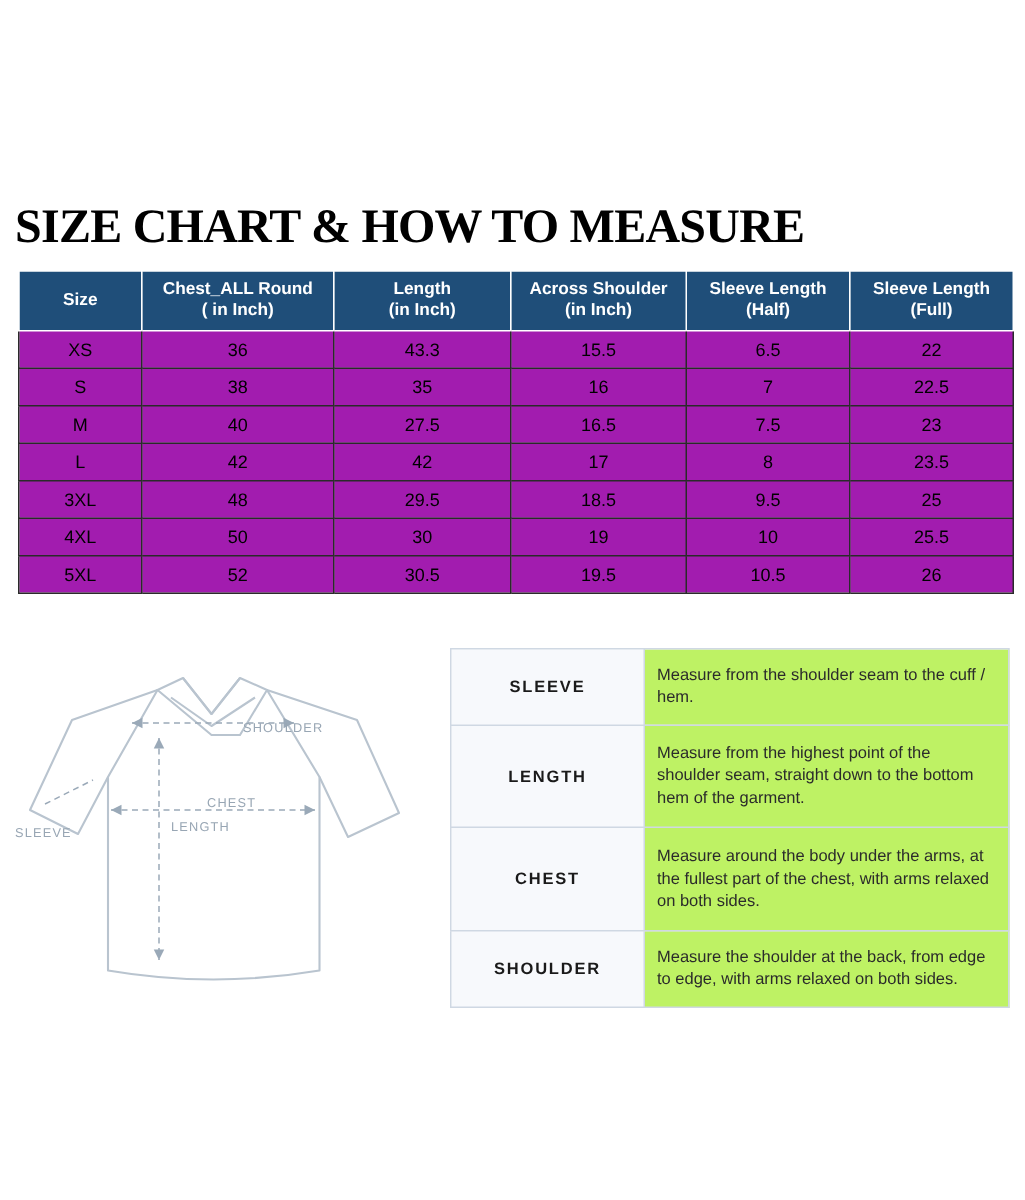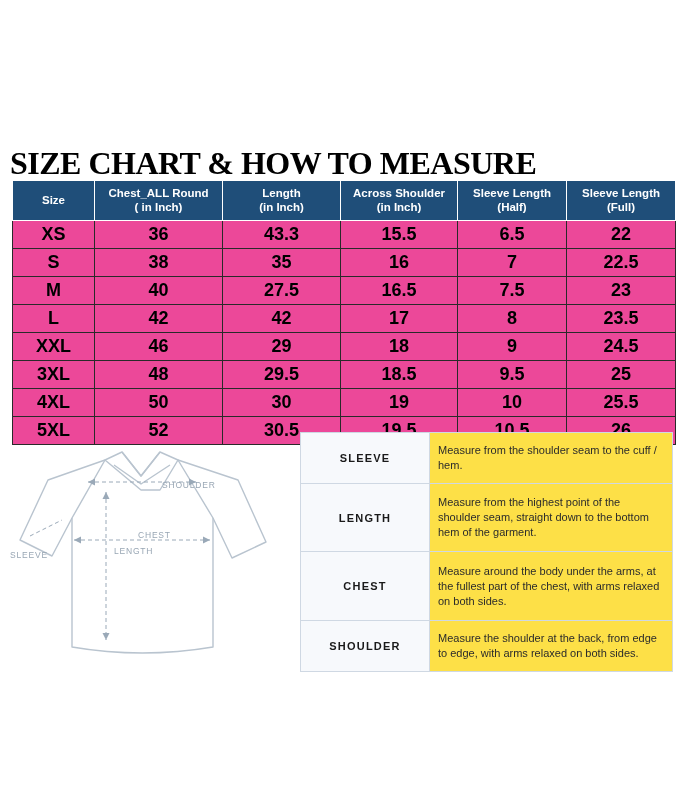--- a/index.html
+++ b/index.html
@@ -26,21 +26,20 @@
     position: absolute;
     left: 10px;
     top: 132px;
     width: 663px;
     font-size: 32px;
     font-weight: bold;
     letter-spacing: -0.5px;
     color: #000000;
     font-family: "Liberation Serif", serif;
     white-space: nowrap;
-    margin-top: 13px;
   }
   
   .size-table {
     position: absolute;
     left: 12px;
     top: 180px;
     width: 663px;
     border-collapse: collapse;
     table-layout: fixed;
   }
@@ -49,26 +48,26 @@
     color: #ffffff;
     font-size: 11.5px;
     font-weight: bold;
     line-height: 1.25;
     padding: 5px 2px;
     border: 1px solid #ffffff;
     text-align: center;
     vertical-align: middle;
   }
   .size-table td {
-    font-size: 18px;
-    font-weight: bold;
+    font-size: 12px;
+    font-weight: normal;
     text-align: center;
     padding: 3px 2px;
     border: 1px solid #2a2a2a;
-    background: #ec4899;
+    background: #a21caf;
     color: #000000;
     height: 18px;
   }
   .size-table col.c0 { width: 82px; }
   .size-table col.c1 { width: 128px; }
   .size-table col.c2 { width: 118px; }
   .size-table col.c3 { width: 117px; }
   .size-table col.c4 { width: 109px; }
   .size-table col.c5 { width: 109px; }
 
@@ -104,21 +103,21 @@
     font-size: 11px;
     font-weight: bold;
     letter-spacing: 1.2px;
     color: #1a1a1a;
     background: #f7f9fc;
   }
   .howto .desc {
     font-size: 11px;
     line-height: 1.35;
     color: #2b2b2b;
-    background: #fde047;
+    background: #bef264;
   }
 </style>
 </head>
 <body>
 
 <div class="page">
 
   <div class="title">SIZE CHART &amp; HOW TO MEASURE</div>
 
   <table class="size-table">
@@ -184,28 +183,20 @@
       </tr>
       <tr>
         <td>L</td>
         <td>42</td>
         <td>42</td>
         <td>17</td>
         <td>8</td>
         <td>23.5</td>
       </tr>
       <tr>
-        <td>XXL</td>
-        <td>46</td>
-        <td>29</td>
-        <td>18</td>
-        <td>9</td>
-        <td>24.5</td>
-      </tr>
-      <tr>
         <td>3XL</td>
         <td>48</td>
         <td>29.5</td>
         <td>18.5</td>
         <td>9.5</td>
         <td>25</td>
       </tr>
       <tr>
         <td>4XL</td>
         <td>50</td>

